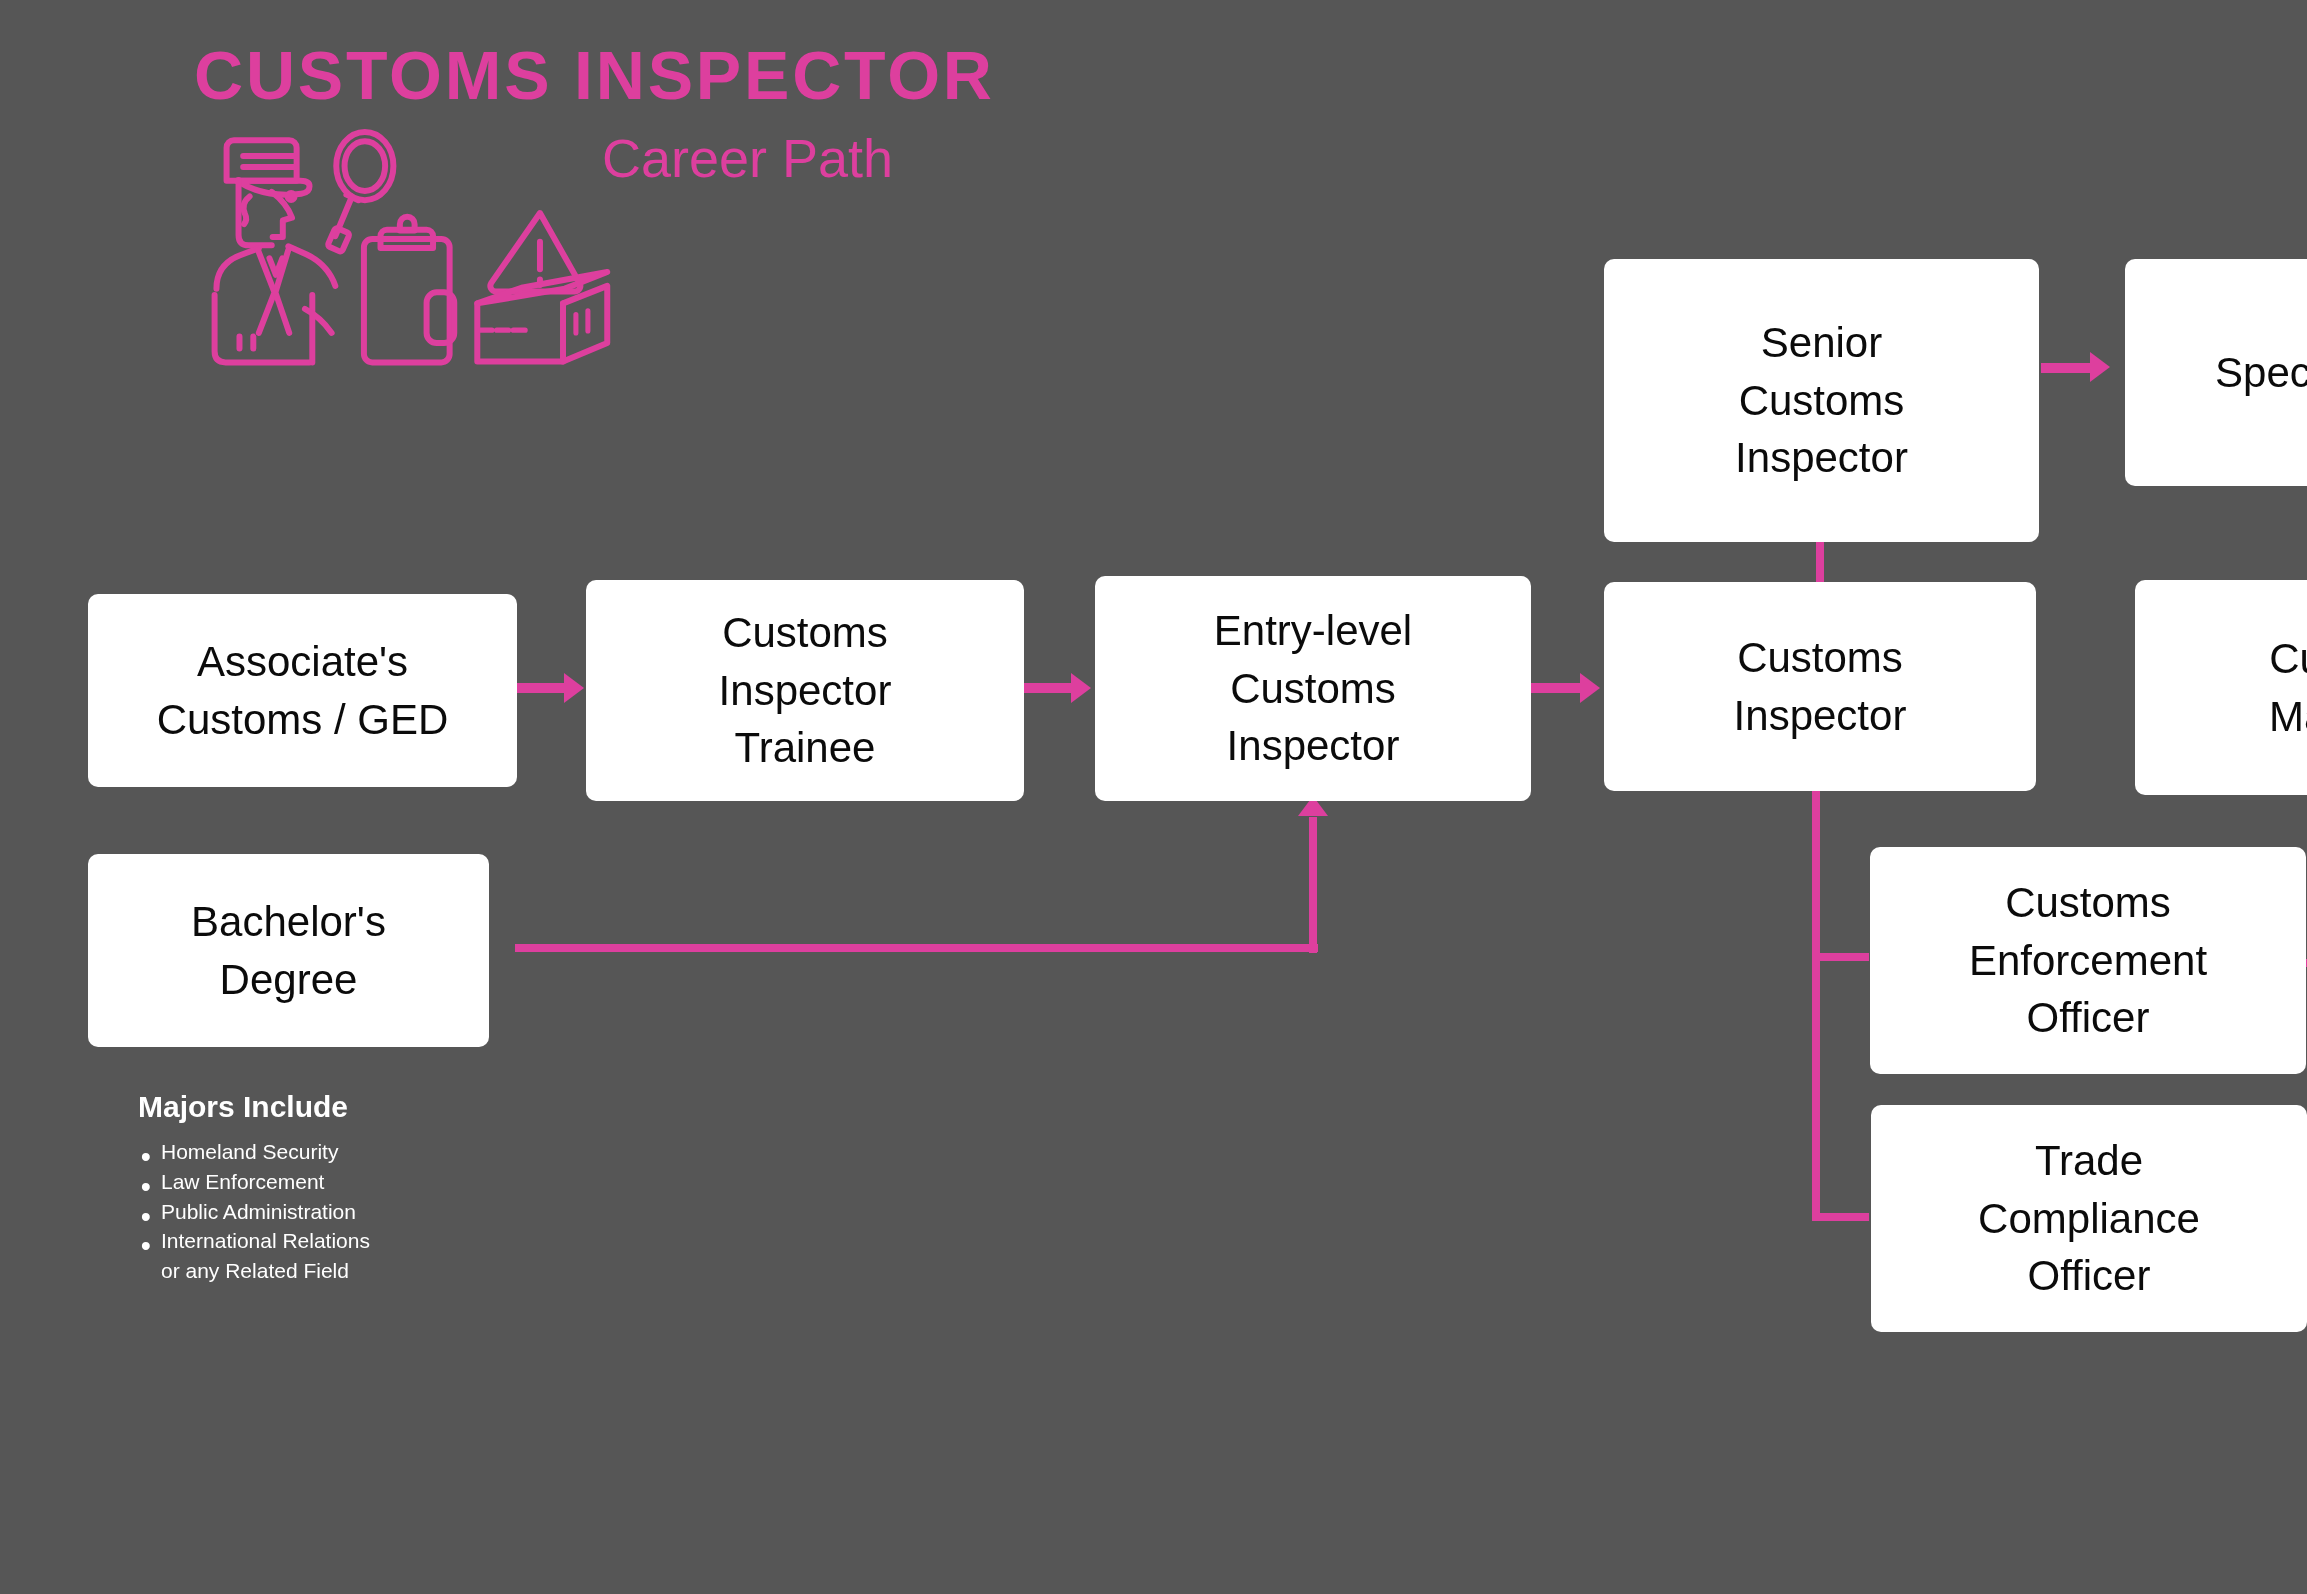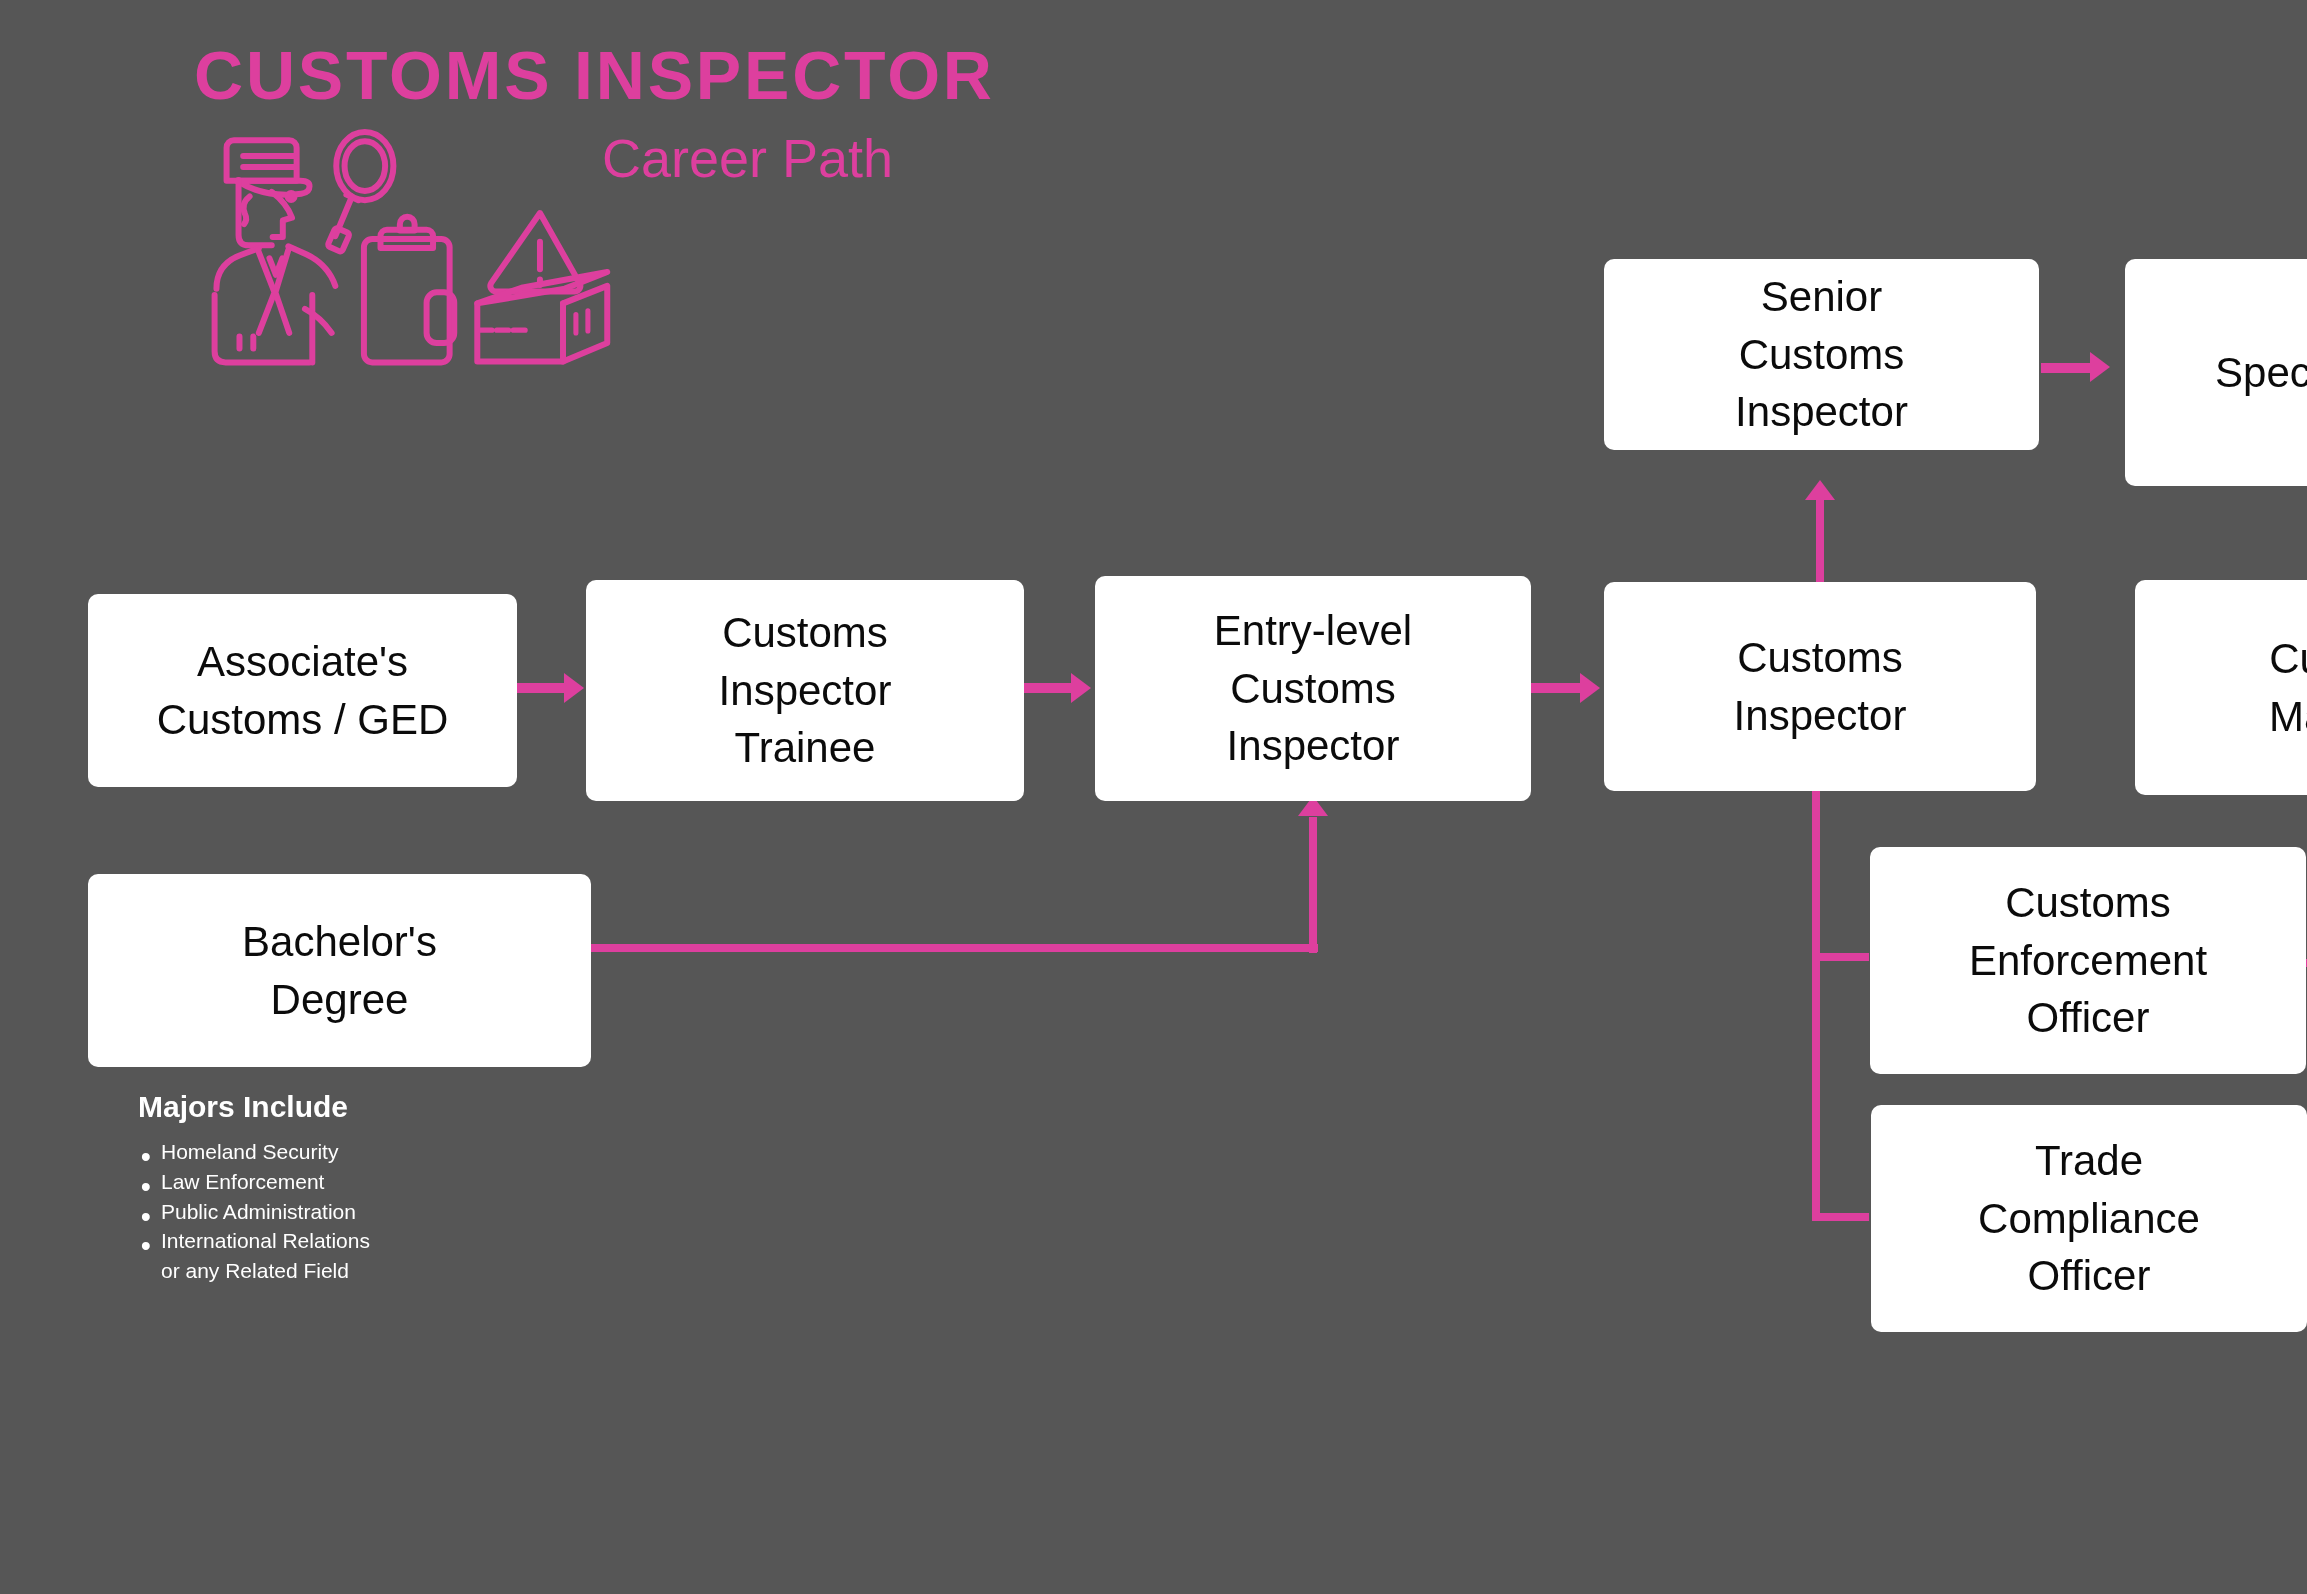--- a/index.html
+++ b/index.html
@@ -149,21 +149,21 @@
 
   <div class="ln" style="left:2301px;top:959px;width:50px;height:8.3px;"></div>
 
   <div class="ln" style="left:2305px;top:1217px;width:50px;height:8.3px;"></div>
 
   <div class="node" style="left:88px;top:594px;width:429px;height:193px;">
     <span>Associate's
 Customs / GED</span>
   </div>
 
-  <div class="node" style="left:88px;top:854px;width:503px;height:193px;margin-top:20px;">
+  <div class="node" style="left:88px;top:854px;width:401px;height:193px;">
     <span>Bachelor's
 Degree</span>
   </div>
 
   <div class="node" style="left:586px;top:580px;width:438px;height:221px;">
     <span>Customs
 Inspector
 Trainee</span>
   </div>
 
@@ -171,21 +171,21 @@
     <span>Entry-level
 Customs
 Inspector</span>
   </div>
 
   <div class="node" style="left:1604px;top:582px;width:432px;height:209px;">
     <span>Customs
 Inspector</span>
   </div>
 
-  <div class="node" style="left:1604px;top:259px;width:435px;height:191px;">
+  <div class="node" style="left:1604px;top:259px;width:435px;height:283px;">
     <span>Senior
 Customs
 Inspector</span>
   </div>
 
   <div class="node" style="left:2125px;top:259px;width:437px;height:227px;">
     <span>Special Agent</span>
   </div>
 
   <div class="node" style="left:2135px;top:580px;width:434px;height:215px;">

